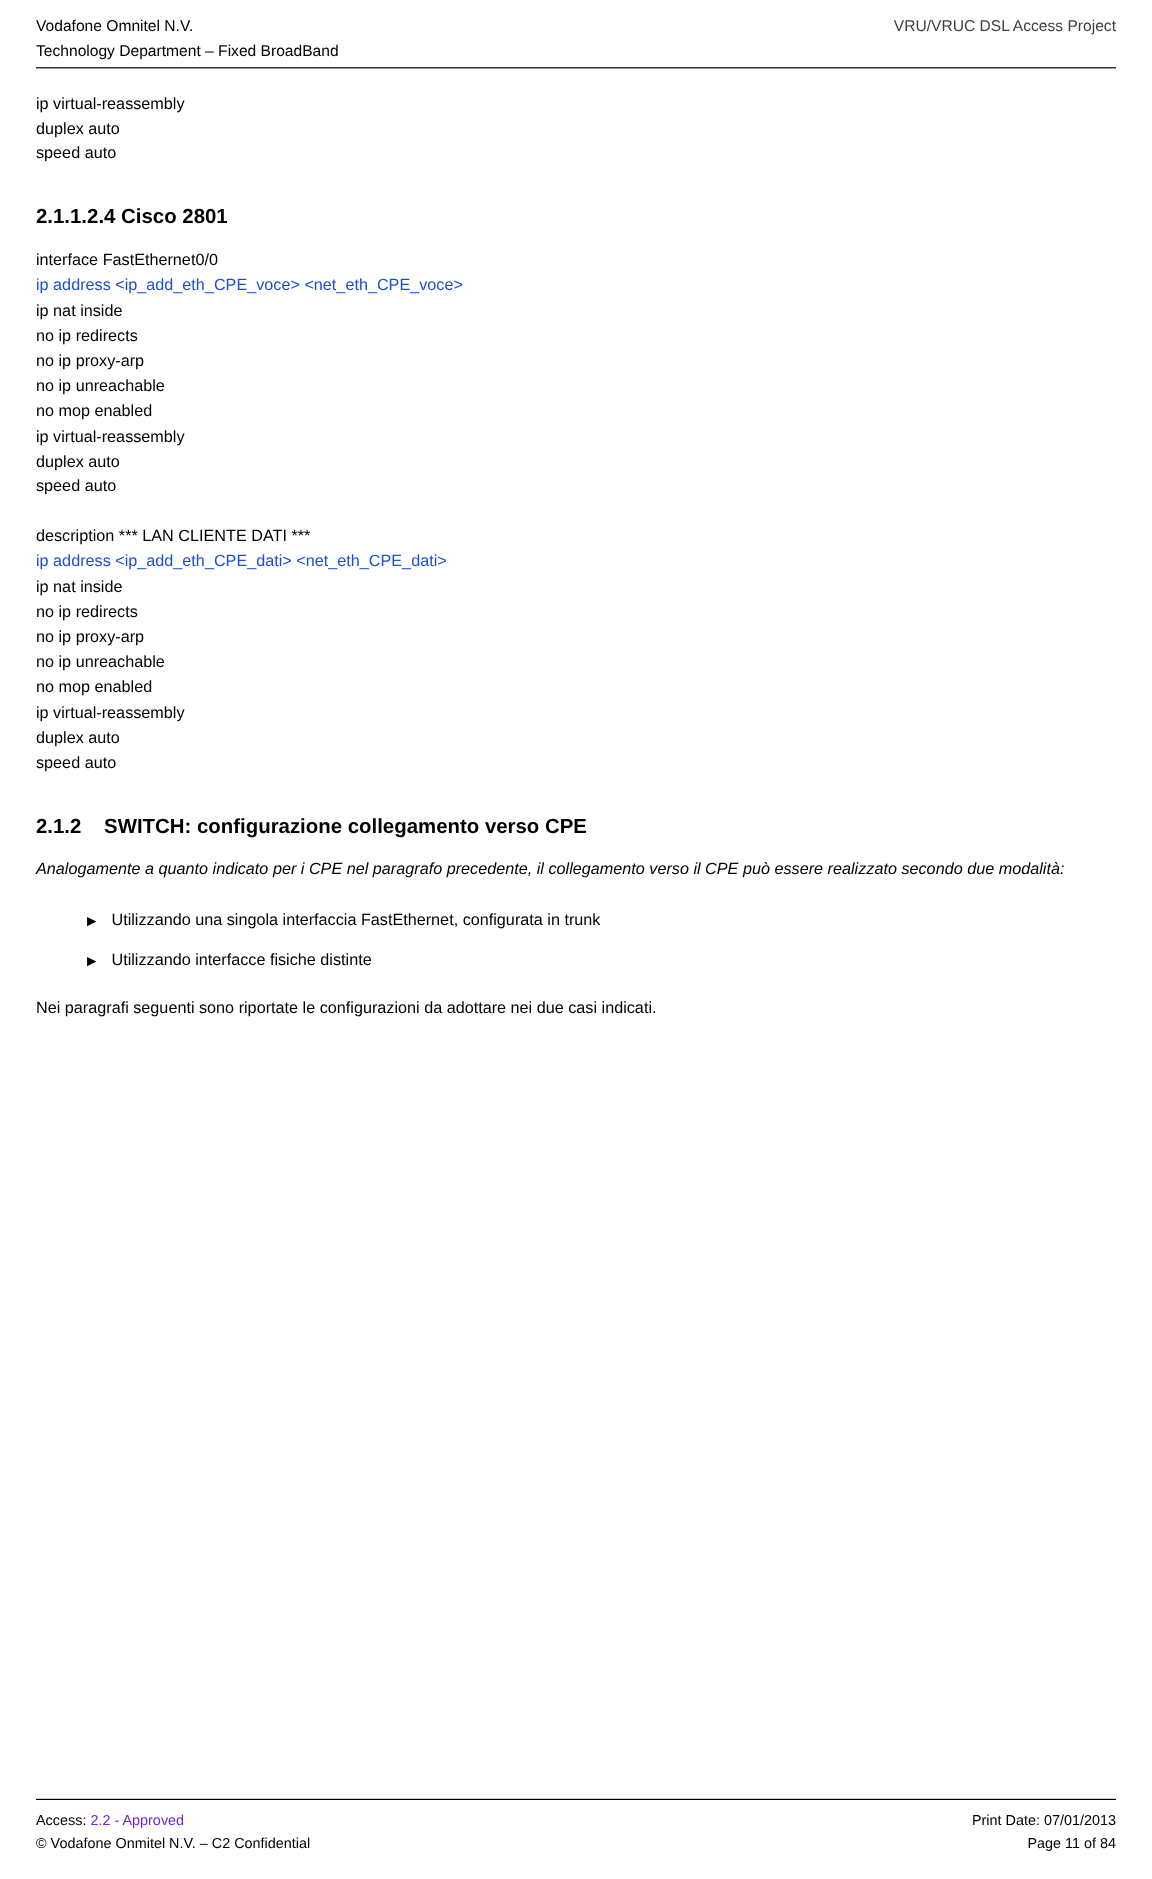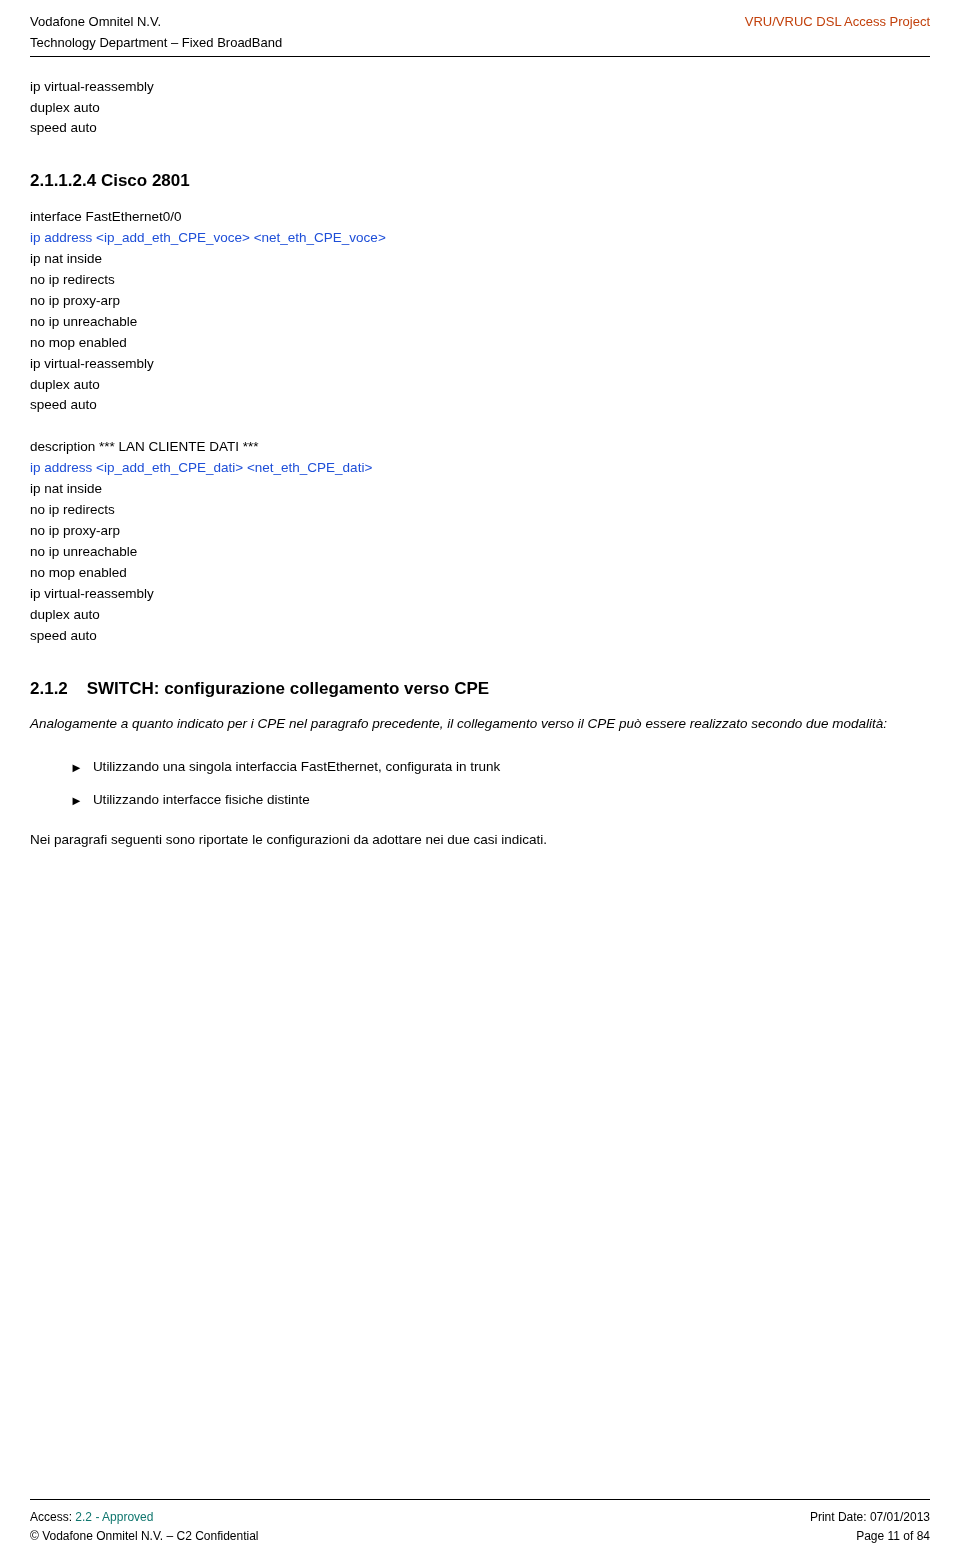--- a/index.html
+++ b/index.html
@@ -34,41 +34,41 @@
     .header-left {
       font-size: 13px;
       line-height: 1.6;
     }
     .header-right {
       font-size: 13px;
       line-height: 1.6;
       text-align: right;
     }
     .header-right .project-title {
-      color: #c2410c;
+      color: #404040;
       font-weight: normal;
     }
     
     .footer {
       position: absolute;
       bottom: 20px;
       left: 30px;
       right: 30px;
       border-top: 1px solid #000;
       padding-top: 8px;
       display: flex;
       justify-content: space-between;
       align-items: flex-start;
       font-size: 12px;
     }
     .footer-left {
       line-height: 1.6;
     }
     .footer-left .version {
-      color: #0f766e;
+      color: #6d28d9;
     }
     .footer-right {
       text-align: right;
       line-height: 1.6;
     }
     
     .content {
       padding-bottom: 120px;
     }
     

